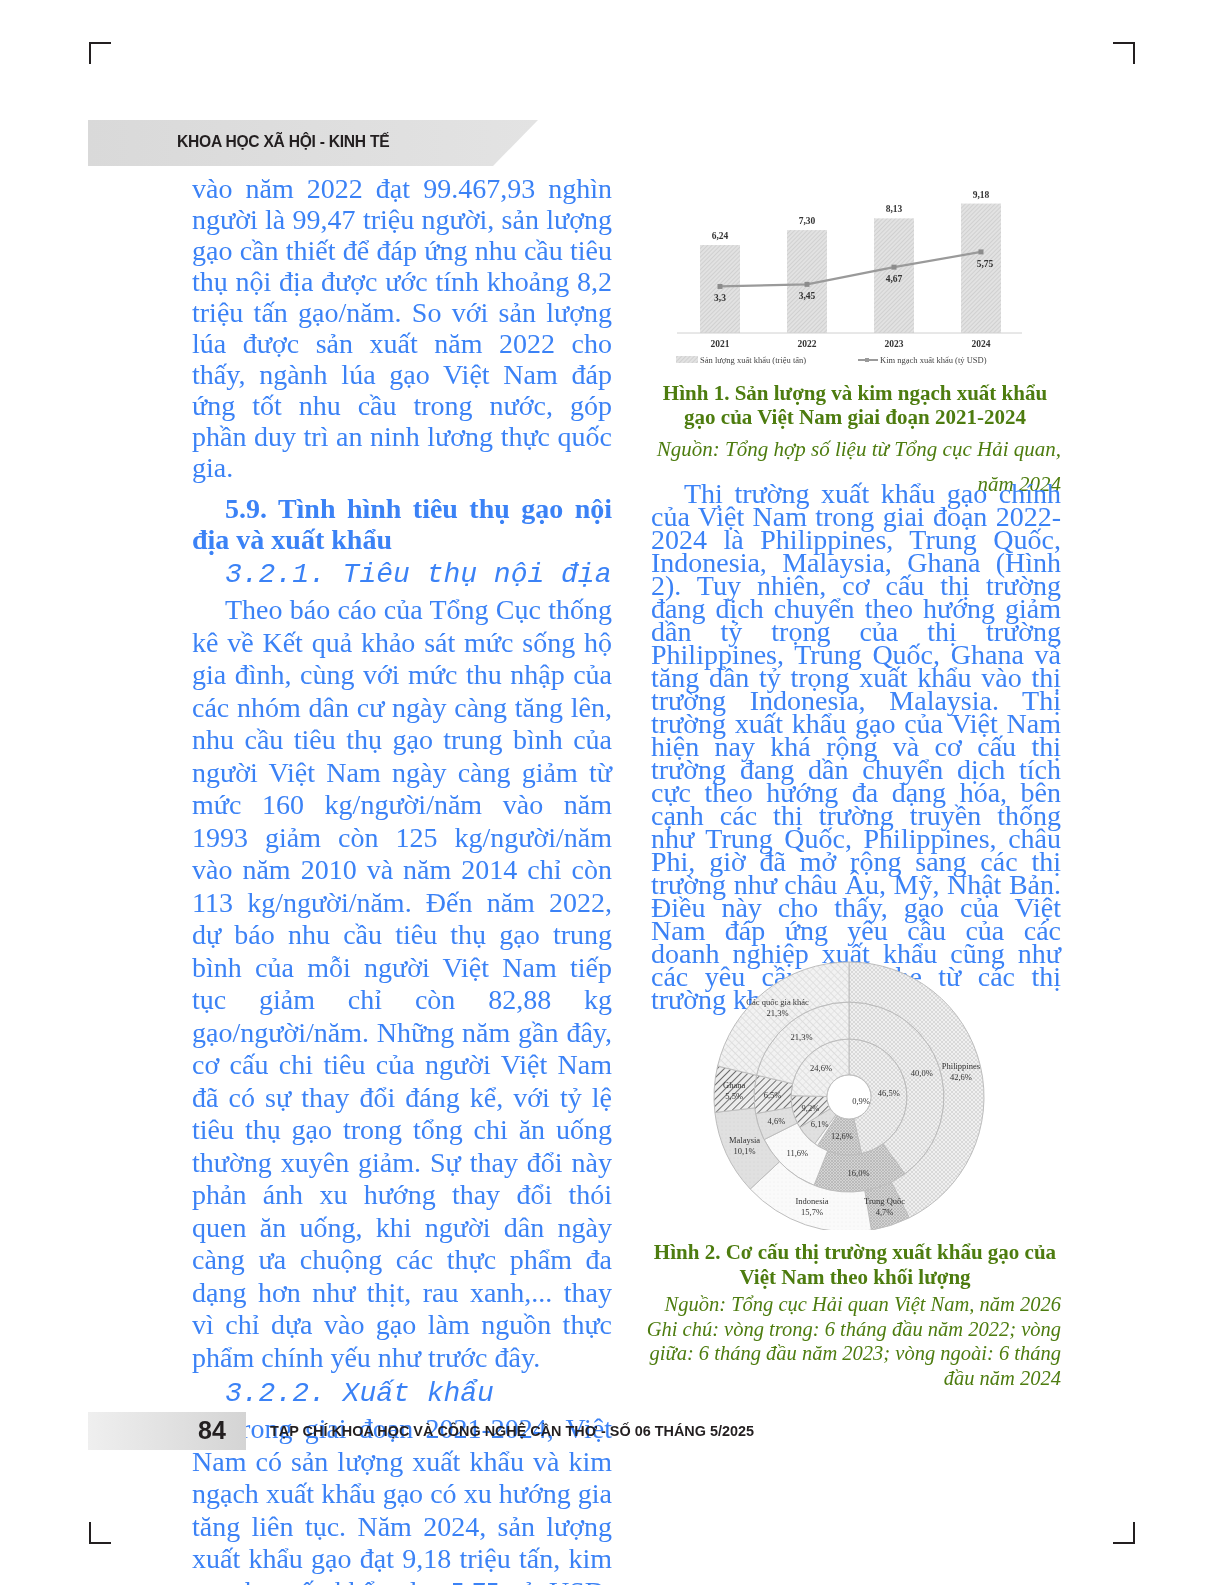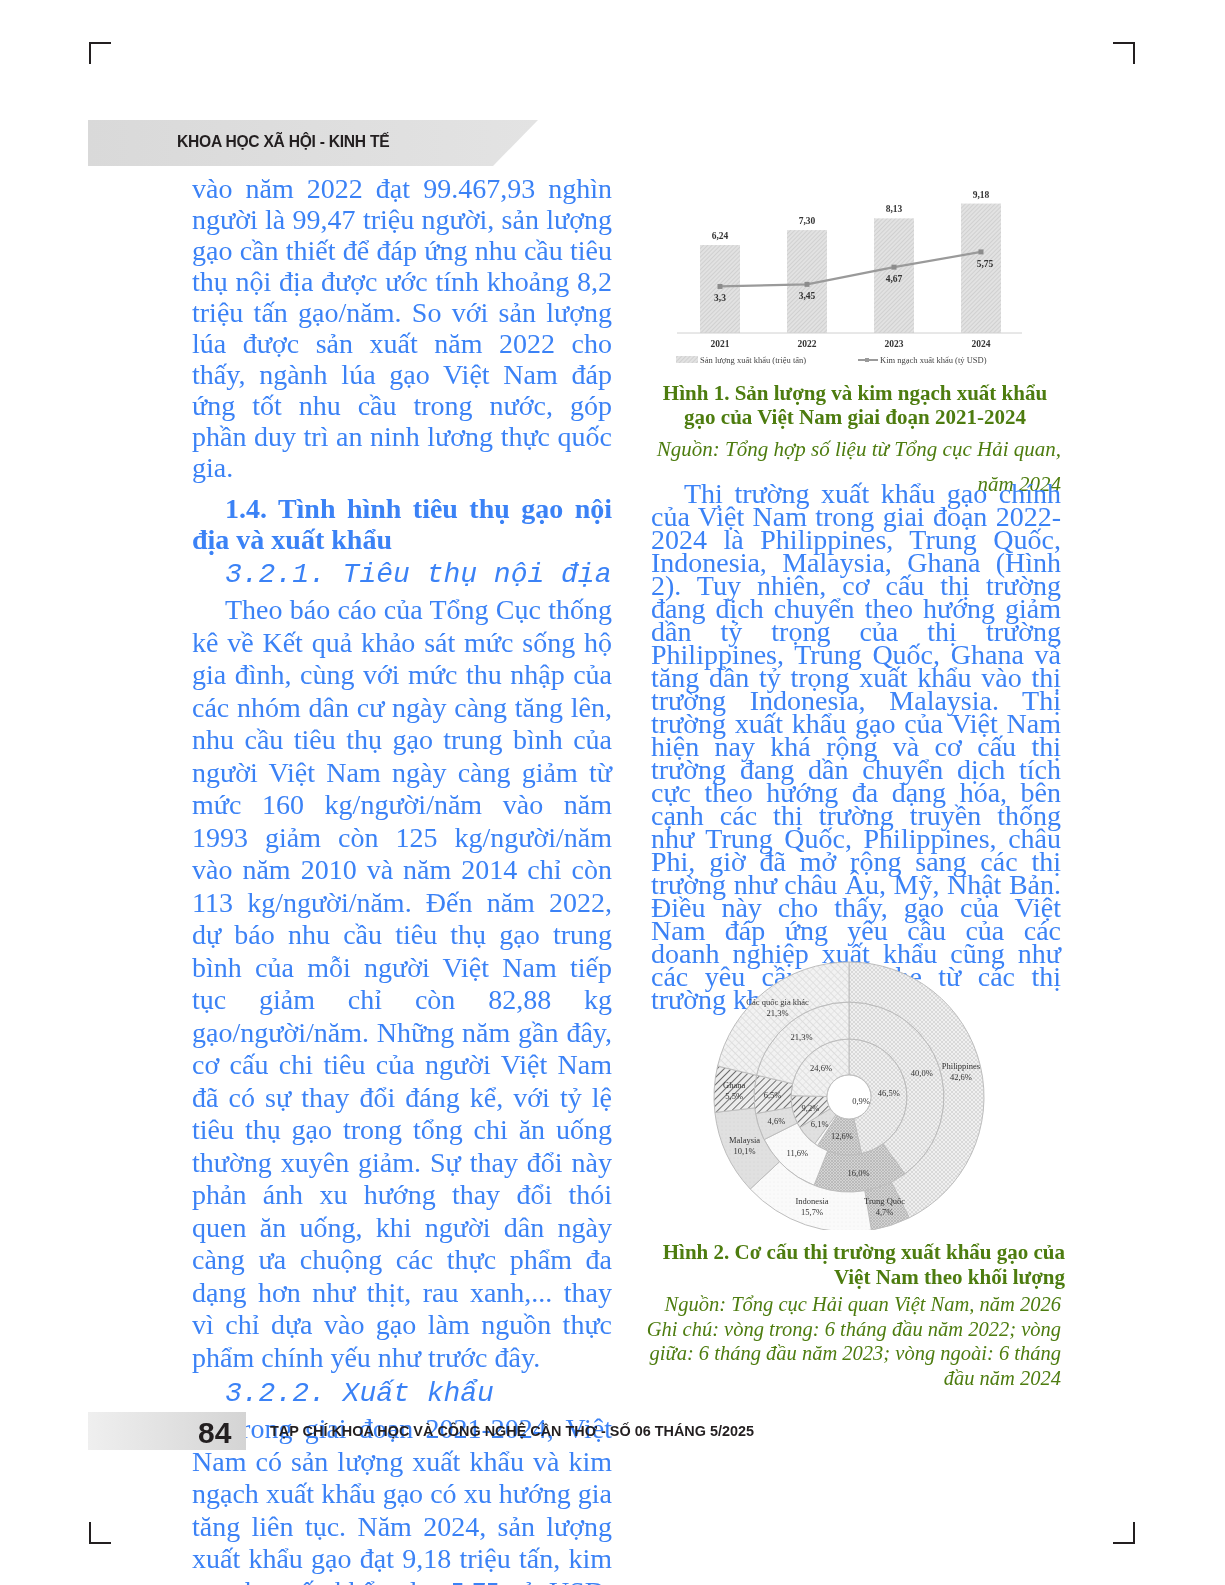--- a/index.html
+++ b/index.html
@@ -24,43 +24,43 @@
   .h2 { font-weight: bold; margin-top: 10px !important; }
   .h3 { font-style: italic; text-indent: 33px; margin-top: 4px !important; margin-bottom: 4px !important; font-family: Liberation Mono, monospace; }
   .left .body2 { line-height: 32.5px; }
 
   .chart1 { position: absolute; left: 672px; top: 170px; width: 360px; height: 200px; }
   .fig-caption { position: absolute; font-family: "Liberation Serif", serif; color: #4d7c0f; }
   .fig1-title { left: 645px; top: 381px; width: 420px; text-align: center; font-weight: bold; font-size: 21px; line-height: 24px; }
   .fig1-source { left: 645px; top: 432px; width: 416px; text-align: right; font-style: italic; font-size: 21px; line-height: 35px; }
 
   .chart2 { position: absolute; left: 712px; top: 960px; width: 290px; height: 270px; }
-  .fig2-title { left: 645px; top: 1240px; width: 420px; text-align: right; font-weight: bold; font-size: 21px; line-height: 25px; }
+  .fig2-title { left: 645px; top: 1240px; width: 420px; text-align: center; font-weight: bold; font-size: 21px; line-height: 25px; }
   .fig2-source { left: 640px; top: 1292px; width: 421px; text-align: right; font-style: italic; font-size: 20.5px; line-height: 24.5px; }
 
   .footer-band { position: absolute; left: 88px; top: 1412px; width: 158px; height: 38px;
     background: linear-gradient(90deg, #efefef, #d4d4d4); }
-  .page-num { position: absolute; left: 198px; top: 1416px; font-family: "Liberation Sans", sans-serif; font-weight: bold; font-size: 30px; color: #231f20; }
+  .page-num { position: absolute; left: 198px; top: 1416px; font-family: "Liberation Sans", sans-serif; font-weight: bold; font-size: 25px; color: #231f20; }
   .journal { position: absolute; left: 270px; top: 1422px; font-family: "Liberation Sans", sans-serif; font-weight: bold; font-size: 15.5px; color: #231f20; transform: scaleX(0.93); transform-origin: left; }
   svg text { font-family: "Liberation Serif", serif; }
 </style>
 </head>
 <body>
 
 <div class="crop tl"></div>
 <div class="crop tr"></div>
 <div class="crop bl"></div>
 <div class="crop br"></div>
 
 <div class="header-band"></div>
 <div class="header-text">KHOA HỌC XÃ HỘI - KINH TẾ</div>
 
 <div class="col left">
   <p>vào năm 2022 đạt 99.467,93 nghìn người là 99,47 triệu người, sản lượng gạo cần thiết để đáp ứng nhu cầu tiêu thụ nội địa được ước tính khoảng 8,2 triệu tấn gạo/năm. So với sản lượng lúa được sản xuất năm 2022 cho thấy, ngành lúa gạo Việt Nam đáp ứng tốt nhu cầu trong nước, góp phần duy trì an ninh lương thực quốc gia.</p>
-  <p class="h2 indent">1.4. Tình hình tiêu thụ gạo nội địa và xuất khẩu</p>
+  <p class="h2 indent">5.9. Tình hình tiêu thụ gạo nội địa và xuất khẩu</p>
   <p class="h3">3.2.1. Tiêu thụ nội địa</p>
   <p class="indent body2">Theo báo cáo của Tổng Cục thống kê về Kết quả khảo sát mức sống hộ gia đình, cùng với mức thu nhập của các nhóm dân cư ngày càng tăng lên, nhu cầu tiêu thụ gạo trung bình của người Việt Nam ngày càng giảm từ mức 160 kg/người/năm vào năm 1993 giảm còn 125 kg/người/năm vào năm 2010 và năm 2014 chỉ còn 113 kg/người/năm. Đến năm 2022, dự báo nhu cầu tiêu thụ gạo trung bình của mỗi người Việt Nam tiếp tục giảm chỉ còn 82,88 kg gạo/người/năm. Những năm gần đây, cơ cấu chi tiêu của người Việt Nam đã có sự thay đổi đáng kể, với tỷ lệ tiêu thụ gạo trong tổng chi ăn uống thường xuyên giảm. Sự thay đổi này phản ánh xu hướng thay đổi thói quen ăn uống, khi người dân ngày càng ưa chuộng các thực phẩm đa dạng hơn như thịt, rau xanh,... thay vì chỉ dựa vào gạo làm nguồn thực phẩm chính yếu như trước đây.</p>
   <p class="h3">3.2.2. Xuất khẩu</p>
   <p class="indent body2">Trong giai đoạn 2021-2024, Việt Nam có sản lượng xuất khẩu và kim ngạch xuất khẩu gạo có xu hướng gia tăng liên tục. Năm 2024, sản lượng xuất khẩu gạo đạt 9,18 triệu tấn, kim ngạch xuất khẩu đạt 5,75 tỷ USD, tăng 47% sản lượng nhưng tăng đến 74% về kim ngạch xuất khẩu so với năm 2021 cho thấy giá trị thực của gạo của Việt Nam ngày càng tăng.</p>
 </div>
 
 <svg class="chart1" id="chart1" viewBox="0 0 360 200">
   <defs>
     <pattern id="barhatch" width="3" height="3" patternUnits="userSpaceOnUse" patternTransform="rotate(45)">
       <rect width="3" height="3" fill="#e2e2e2"></rect>

